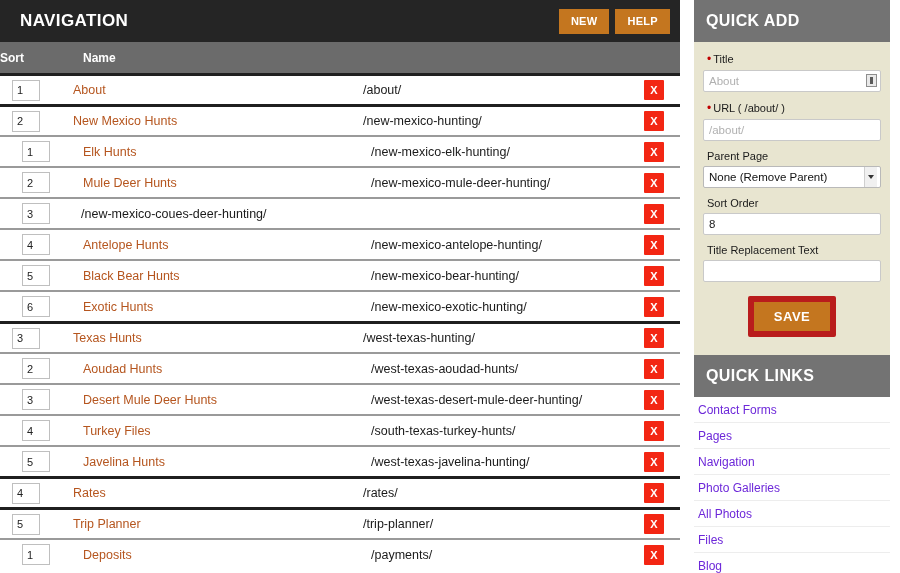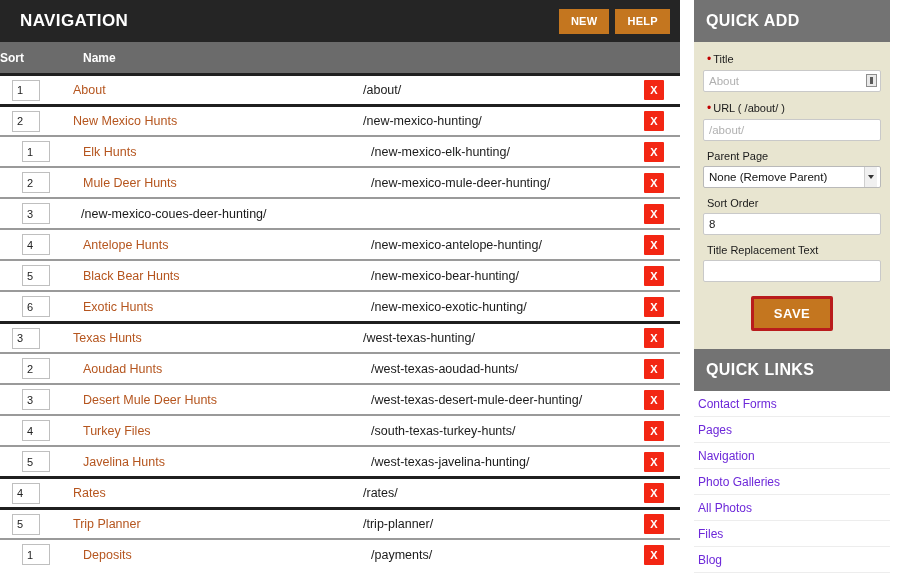--- a/index.html
+++ b/index.html
@@ -233,21 +233,21 @@
     border-right: 3.5px solid transparent;
     border-top: 4px solid #333;
   }
   .save-wrap { text-align: center; margin-top: 14px; }
   .save-btn {
     background: #C4761F;
     color: #ffffff;
     font-size: 13px;
     font-weight: bold;
     letter-spacing: 0.5px;
-    border: 3px solid #b91c1c;
+    border: 6px solid #b91c1c;
     padding: 7px 20px;
     cursor: pointer;
     font-family: "Liberation Sans", sans-serif;
     border-radius: 2px;
   }
 
   .ql-box { background: #ffffff; }
   .ql-item {
     height: 26px;
     display: flex;

